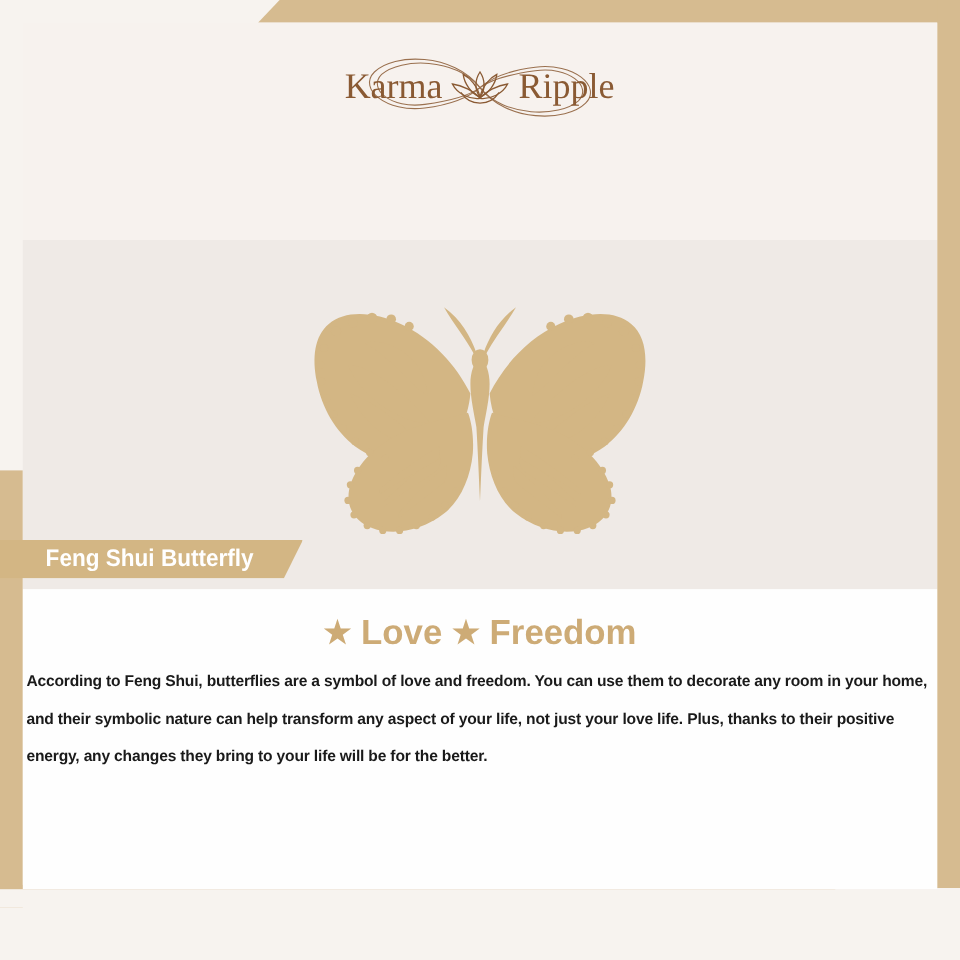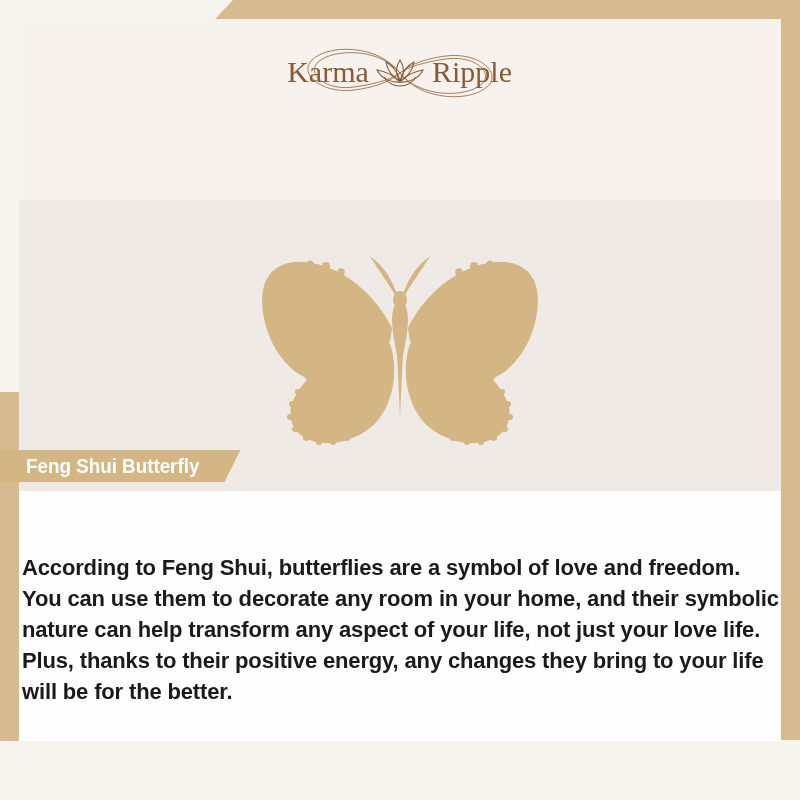--- a/index.html
+++ b/index.html
@@ -145,21 +145,21 @@
     display: block;
   }
 
   
   .tag-banner {
     position: absolute;
     left: 0;
     top: 450px;
     height: 32px;
     background: #d3b684;
-    padding: 0 30px 0 26px;
+    padding: 0 30px 0 38px;
     display: flex;
     align-items: center;
     clip-path: polygon(0 0, 100% 0, calc(100% - 16px) 100%, 0 100%);
   }
   .tag-text {
     font-family: "Liberation Sans Narrow", "Liberation Sans", sans-serif;
     font-weight: bold;
     font-size: 20px;
     color: #ffffff;
     white-space: nowrap;
@@ -187,21 +187,21 @@
   }
 
   
   .body-copy {
     position: absolute;
     left: 22px;
     top: 552px;
     width: 760px;
     font-family: "Liberation Sans", sans-serif;
     font-weight: bold;
-    font-size: 22px;
+    font-size: 13px;
     line-height: 31px;
     color: #1a1a1a;
     letter-spacing: -0.15px;
     text-align: left;
   }
 </style>
 </head>
 <body>
 
 <div class="page">
@@ -394,16 +394,22 @@
         <circle cx="200" cy="177" r="3"></circle>
           <circle cx="193" cy="163" r="3"></circle>
       </g>
     </svg>
   </div>
 
   <div class="tag-banner">
     <span class="tag-text">Feng Shui Butterfly</span>
   </div>
 
+  <div class="love-freedom">
+    <span class="star">★</span>
+    <span>Love</span>
+    <span class="star">★</span>
+    <span>Freedom</span>
+  </div>
 
   <div class="body-copy">According to Feng Shui, butterflies are a symbol of love and freedom. You can use them to decorate any room in your home, and their symbolic nature can help transform any aspect of your life, not just your love life. Plus, thanks to their positive energy, any changes they bring to your life will be for the better.</div>
 
 </div>
 
 </body></html>

